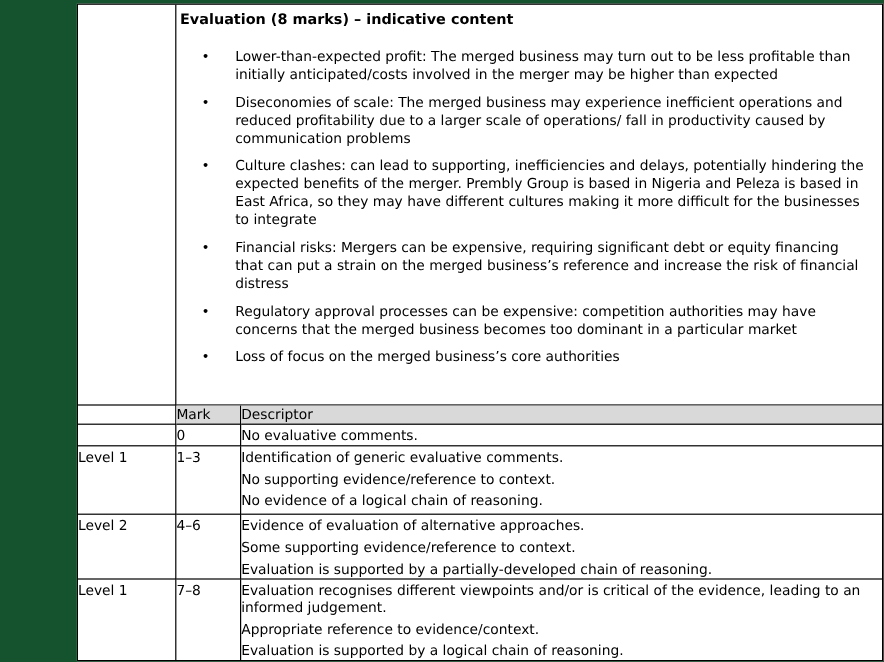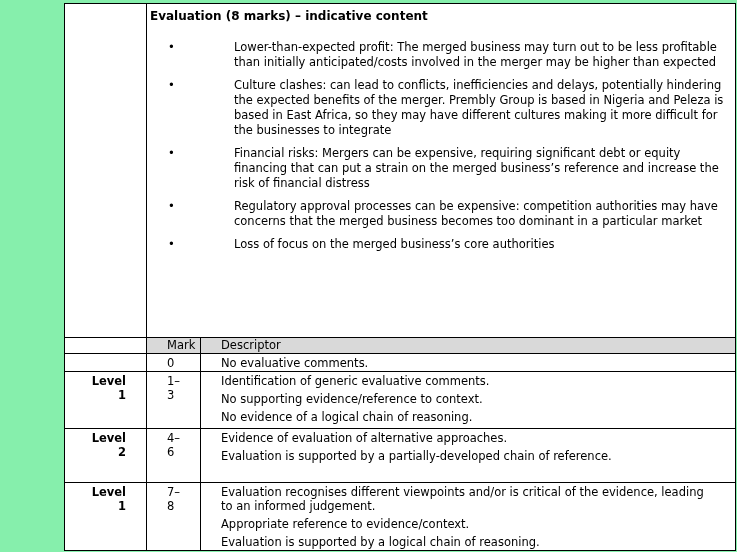--- a/index.html
+++ b/index.html
@@ -1,73 +1,77 @@
 <!DOCTYPE html>
 <html><head>
 <meta charset="utf-8">
 <style>
   * { box-sizing: border-box; }
   html, body { margin: 0; padding: 0; background: #ffffff; }
   .page {
     position: relative;
     width: 737px;
     height: 552px;
-    background: #86efac;
+    background: #14532d;
     font-family: "DejaVu Sans", "Liberation Sans", sans-serif;
     color: #000000;
     font-size: 11.5px;
     line-height: 15px;
   }
   .mstable {
     position: absolute;
     left: 64px;
     top: 3px;
     width: 672px;
     height: 548px;
     border: 1px solid #000000;
     display: grid;
     grid-template-columns: 82px 54px 1fr;
     grid-template-rows: 334px 16px 18px 57px 54px 1fr;
     background: #ffffff;
   }
-  .cell { padding: 1px 20px; overflow: hidden; }
+  .cell { padding: 1px 0; overflow: hidden; }
   .br { border-right: 1px solid #000000; }
   .bb { border-bottom: 1px solid #000000; }
   .span2 { grid-column: 2 / 4; }
   .grey { background: #d9d9d9; }
   .hdr { line-height: 13px; padding-top: 1px; }
   .content-cell { padding: 5px 6px 0 3px; }
   .ms-title { font-weight: bold; font-size: 12px; line-height: 15px; margin: 0; }
   .bullets { margin-top: 16px; }
-  .bullet { display: flex; margin: 0 0 8px 0; padding-left: 18px; gap: 38px; }
+  .bullet { display: flex; margin: 0 0 8px 0; padding-left: 18px; }
   .dot { flex: 0 0 28px; }
   .dot::before { content: "\2022"; }
   .btext { flex: 1; padding-right: 4px; }
-  .levelcell { font-weight: bold; padding-top: 2px; line-height: 14px; text-align: right; }
+  .levelcell { font-weight: normal; padding-top: 2px; line-height: 14px; }
   .markcell { padding-top: 2px; line-height: 14px; }
   .desccell { padding-top: 2px; line-height: 14px; }
   .dline { margin: 0 0 4px 0; }
 </style>
 </head>
 <body>
 
 <div class="page">
   <div class="mstable">
 
     <div class="cell br bb"></div>
     <div class="cell bb span2 content-cell">
       <p class="ms-title">Evaluation (8 marks) – indicative content</p>
       <div class="bullets">
         <div class="bullet">
           <span class="dot"></span>
           <span class="btext">Lower-than-expected profit: The merged business may turn out to be less profitable than initially anticipated/costs involved in the merger may be higher than expected</span>
         </div>
         <div class="bullet">
           <span class="dot"></span>
-          <span class="btext">Culture clashes: can lead to conflicts, inefficiencies and delays, potentially hindering the expected benefits of the merger. Prembly Group is based in Nigeria and Peleza is based in East Africa, so they may have different cultures making it more difficult for the businesses to integrate</span>
+          <span class="btext">Diseconomies of scale: The merged business may experience inefficient operations and reduced profitability due to a larger scale of operations/ fall in productivity caused by communication problems</span>
+        </div>
+        <div class="bullet">
+          <span class="dot"></span>
+          <span class="btext">Culture clashes: can lead to supporting, inefficiencies and delays, potentially hindering the expected benefits of the merger. Prembly Group is based in Nigeria and Peleza is based in East Africa, so they may have different cultures making it more difficult for the businesses to integrate</span>
         </div>
         <div class="bullet">
           <span class="dot"></span>
           <span class="btext">Financial risks: Mergers can be expensive, requiring significant debt or equity financing that can put a strain on the merged business’s reference and increase the risk of financial distress</span>
         </div>
         <div class="bullet">
           <span class="dot"></span>
           <span class="btext">Regulatory approval processes can be expensive: competition authorities may have concerns that the merged business becomes too dominant in a particular market</span>
         </div>
         <div class="bullet">
@@ -92,21 +96,22 @@
     <div class="cell bb desccell">
       <p class="dline">Identification of generic evaluative comments.</p>
       <p class="dline">No supporting evidence/reference to context.</p>
       <p class="dline">No evidence of a logical chain of reasoning.</p>
     </div>
 
     <div class="cell br bb levelcell">Level 2</div>
     <div class="cell br bb markcell">4–6</div>
     <div class="cell bb desccell">
       <p class="dline">Evidence of evaluation of alternative approaches.</p>
-      <p class="dline">Evaluation is supported by a partially-developed chain of reference.</p>
+      <p class="dline">Some supporting evidence/reference to context.</p>
+      <p class="dline">Evaluation is supported by a partially-developed chain of reasoning.</p>
     </div>
 
     <div class="cell br levelcell">Level 1</div>
     <div class="cell br markcell">7–8</div>
     <div class="cell desccell">
       <p class="dline">Evaluation recognises different viewpoints and/or is critical of the evidence, leading to an informed judgement.</p>
       <p class="dline">Appropriate reference to evidence/context.</p>
       <p class="dline">Evaluation is supported by a logical chain of reasoning.</p>
     </div>
 

